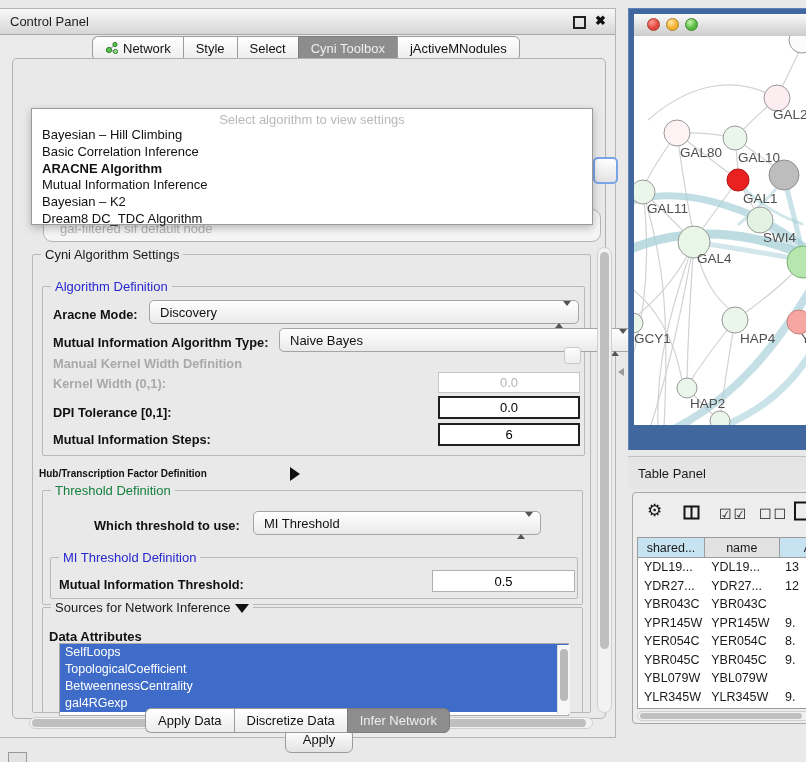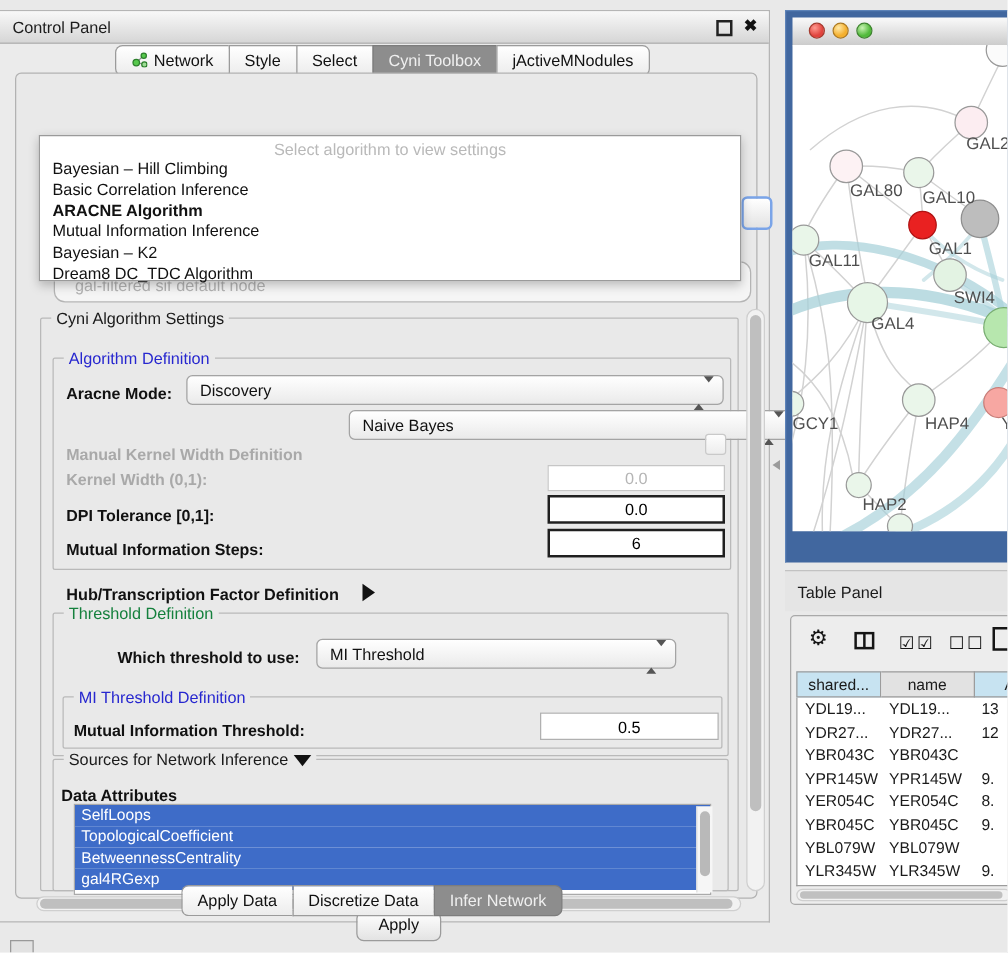--- a/index.html
+++ b/index.html
@@ -192,38 +192,39 @@
       <div id="algo-box" class="gbox">
         <span class="gtitle blue">Algorithm Definition</span>
       </div>
 
       <span class="flabel" style="left:40px;top:248px;">Aracne Mode:</span>
       <div class="combo" style="left:136px;top:241px;width:430px;">
         <span class="ct">Discovery</span>
         <span class="arrs"><span class="arr-up"></span><span class="arr-dn"></span></span>
       </div>
 
+      <span class="flabel" style="left:40px;top:276px;">Mutual Information Algorithm Type:</span>
       <div class="combo" style="left:266px;top:269px;width:356px;">
         <span class="ct">Naive Bayes</span>
         <span class="arrs"><span class="arr-up"></span><span class="arr-dn"></span></span>
       </div>
 
       <span class="flabel dis" style="left:40px;top:297px;">Manual Kernel Width Definition</span>
       <span class="mac-checkbox"></span>
 
       <span class="flabel dis" style="left:40px;top:317px;">Kernel Width (0,1):</span>
       <input class="tfield dis" style="left: 425px; top: 313px; width: 142px; height: 21px;" readonly="" value="0.0">
 
       <span class="flabel" style="left:40px;top:346px;">DPI Tolerance [0,1]:</span>
       <input class="tfield strong" style="left: 425px; top: 337px; width: 142px; height: 23px;" value="0.0">
 
       <span class="flabel" style="left:40px;top:373px;">Mutual Information Steps:</span>
       <input class="tfield strong" style="left: 425px; top: 364px; width: 142px; height: 23px;" value="6">
 
-      <span class="flabel" style="left:40px;top:409px;font-size:13px;">Hub/Transcription Factor Definition</span>
+      <span class="flabel" style="left:26px;top:409px;font-size:10px;">Hub/Transcription Factor Definition</span>
       <span class="tri-right"></span>
 
       <div id="thresh-box" class="gbox">
         <span class="gtitle green">Threshold Definition</span>
       </div>
 
       <span class="flabel" style="left:81px;top:459px;">Which threshold to use:</span>
       <div class="combo" style="left:240px;top:452px;width:288px;">
         <span class="ct">MI Threshold</span>
         <span class="arrs"><span class="arr-up"></span><span class="arr-dn"></span></span>

